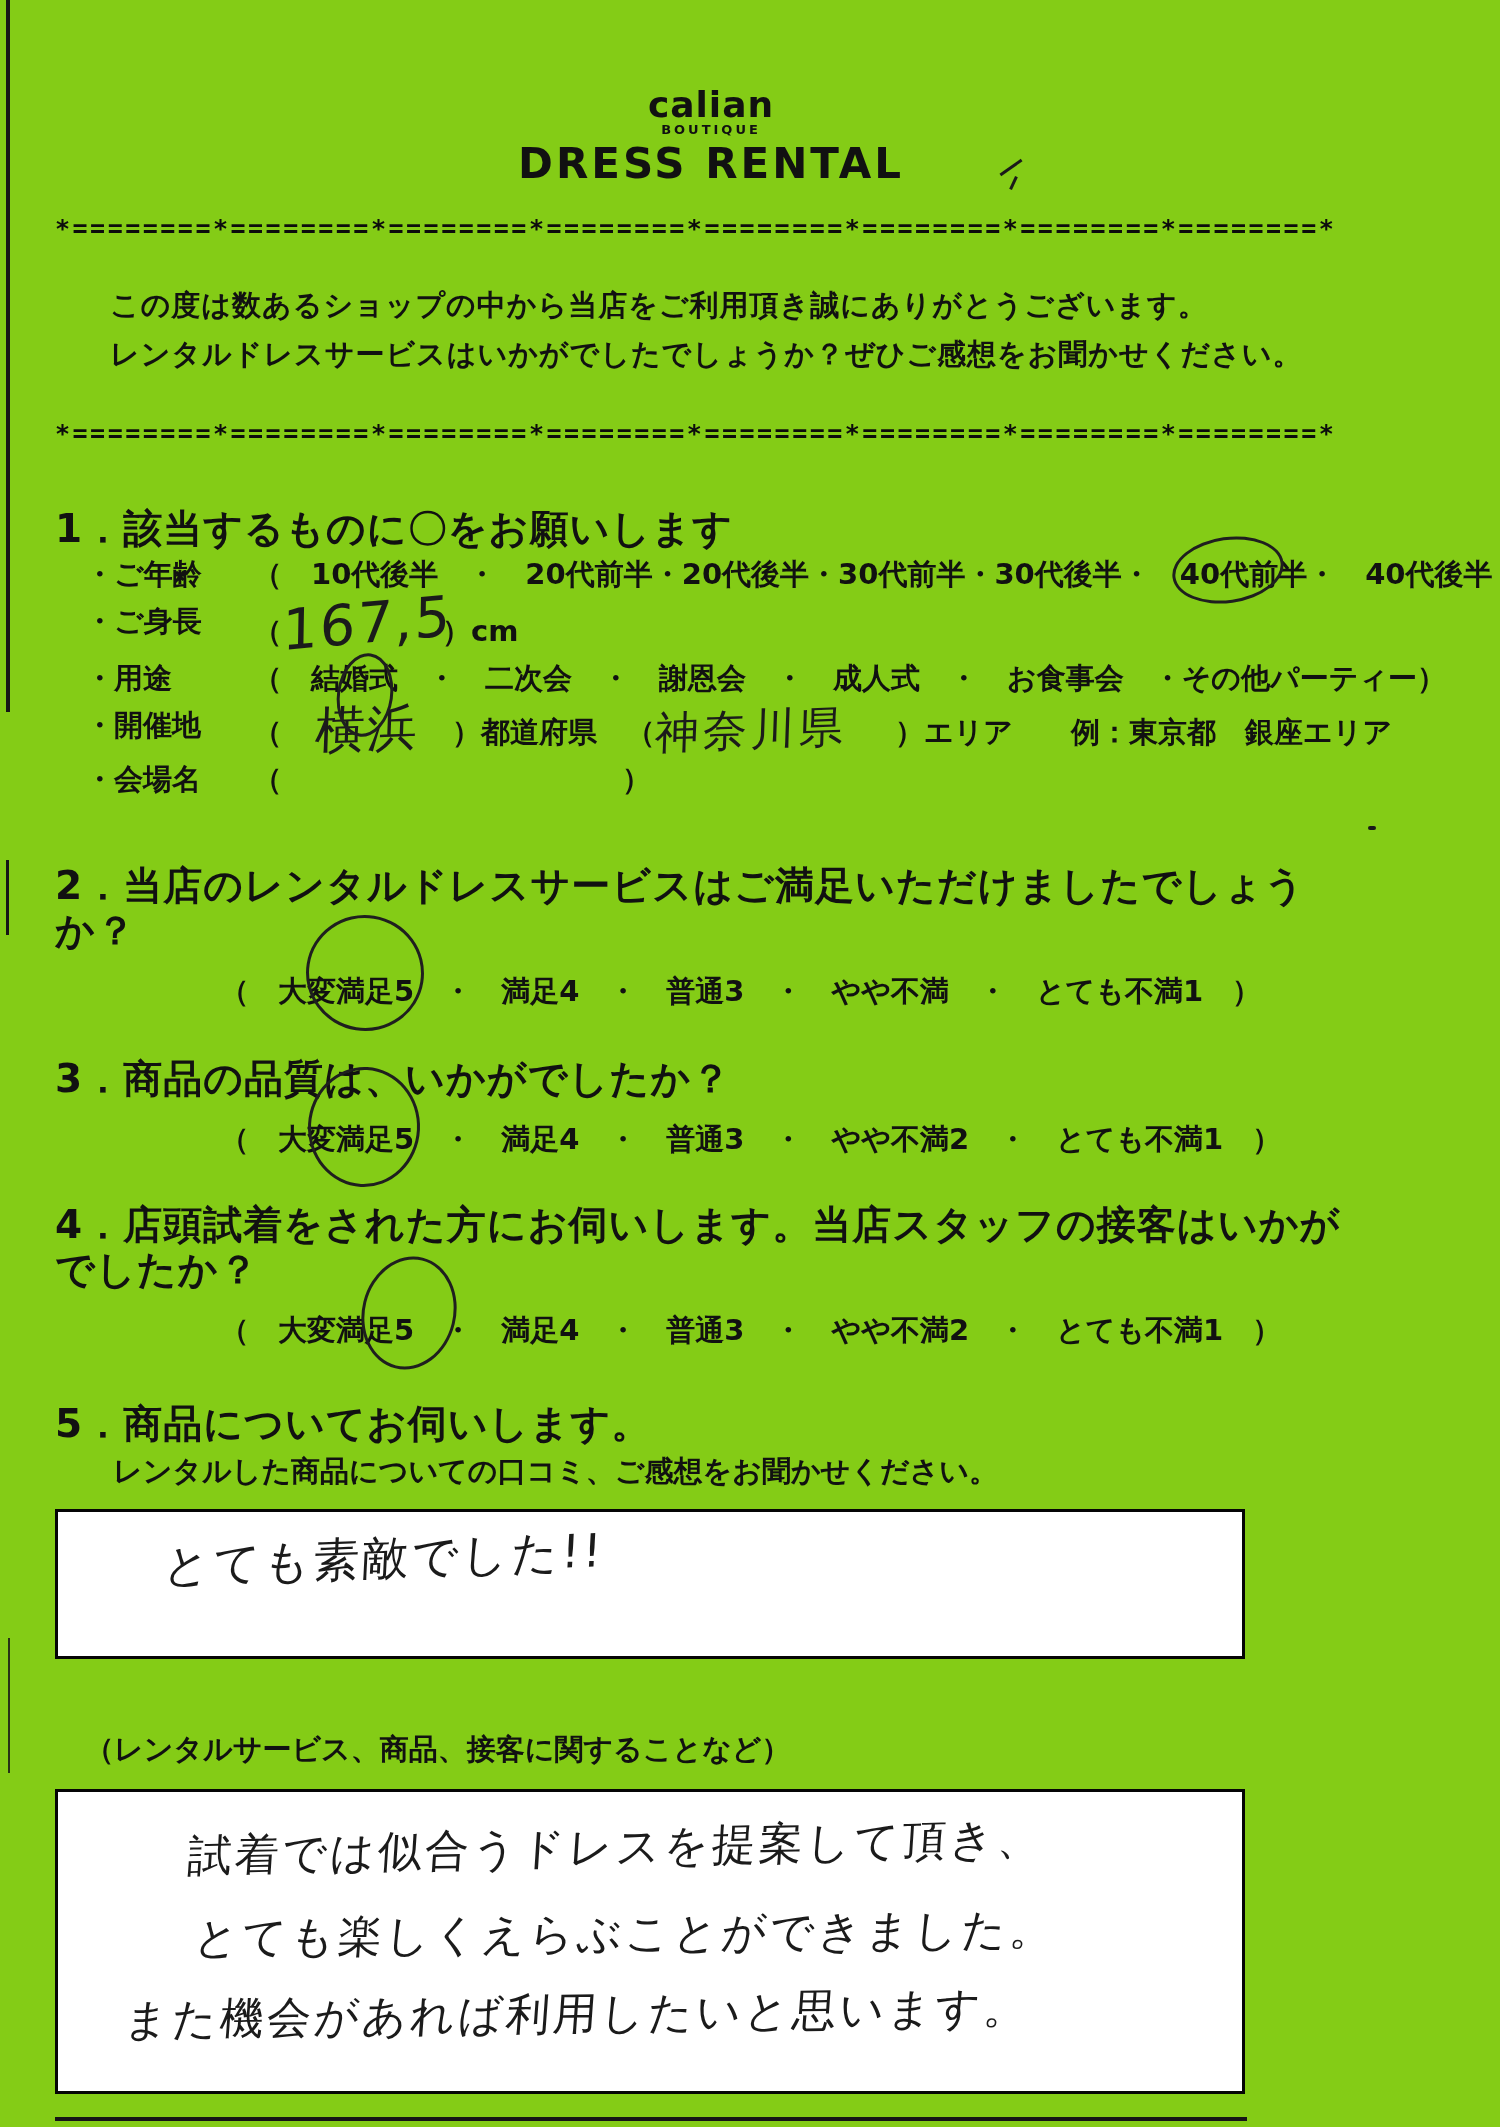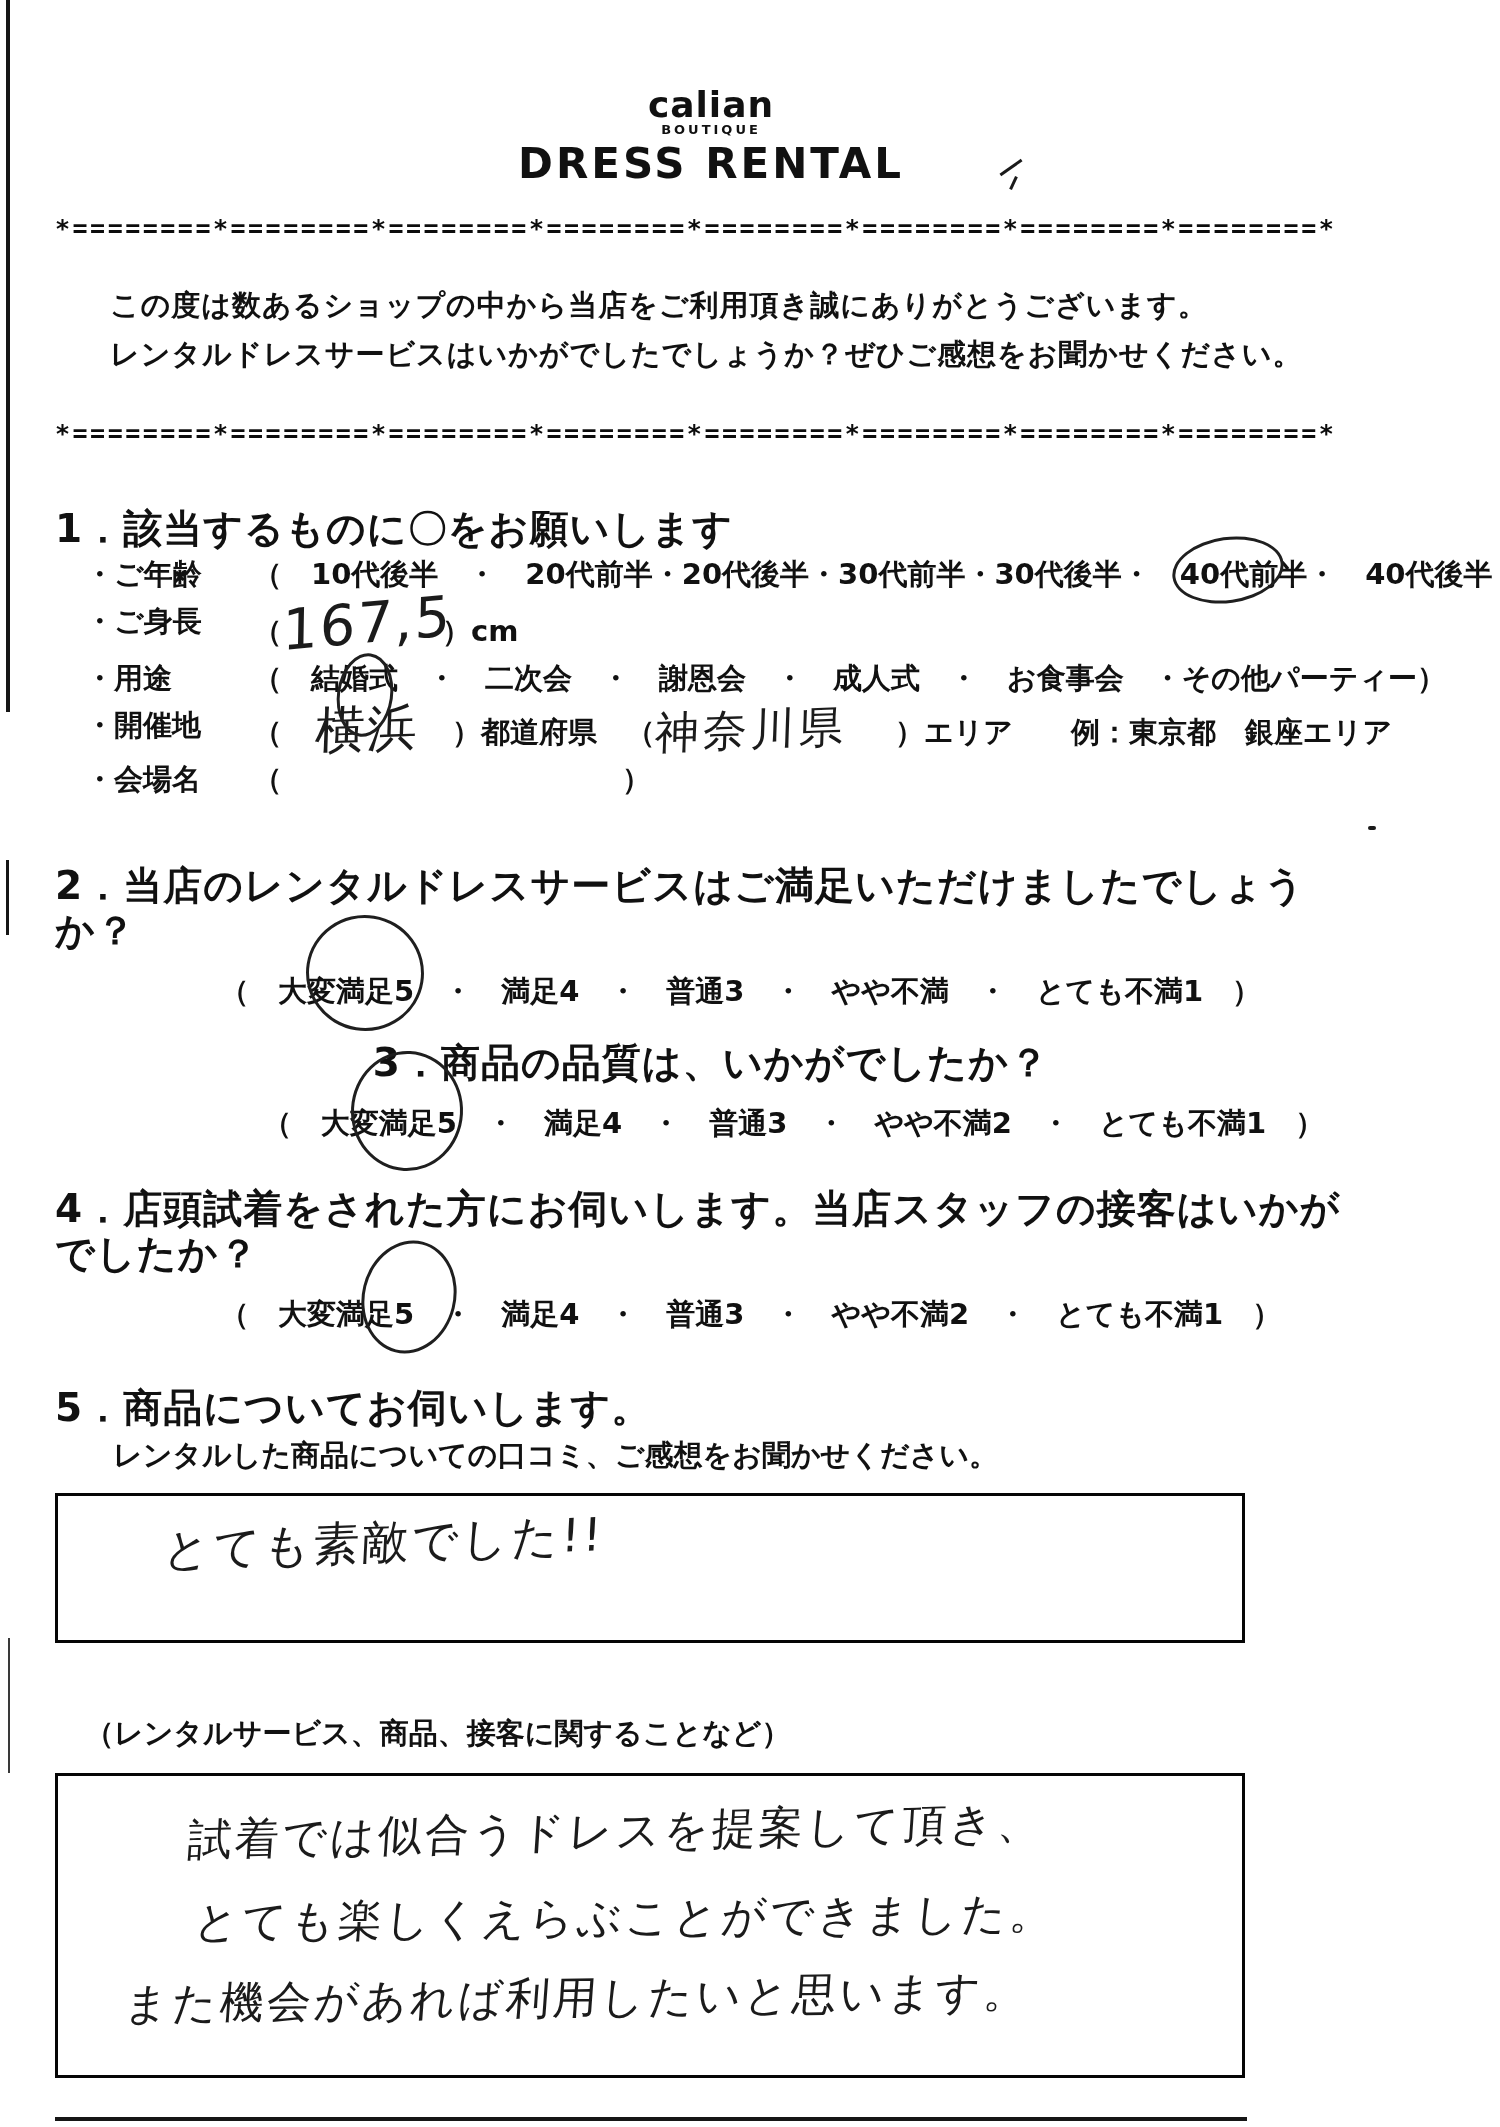--- a/index.html
+++ b/index.html
@@ -1,20 +1,20 @@
 <!DOCTYPE html>
 <html><head>
 <meta charset="utf-8">
 <style>
   * { margin:0; padding:0; box-sizing:border-box; }
   html,body { background:#e8e8e8; }
   .page {
     position:relative;
     width:1500px; height:2127px;
-    background:#ffffff;
+    background:#84cc16;
     color:#111;
     font-family:"DejaVu Sans","Liberation Sans",sans-serif;
     overflow:hidden;
   }
   .content { position:relative; margin-left:55px; width:1312px; }
 
   
   .edge-line { position:absolute; background:#161616; }
 
   
@@ -52,21 +52,21 @@
   .hand {
     font-weight:normal; color:#1b1b1b; display:inline-block;
     letter-spacing:2px; z-index:2; position:relative;
   }
   .hand-height { font-size:56px; width:160px; transform:rotate(-5deg) skewX(-6deg); top:2px; }
   .hand-city   { font-size:50px; width:170px; transform:rotate(-2deg) skewX(-4deg); top:4px; text-align:center; }
   .hand-pref   { font-size:44px; width:240px; transform:rotate(-2deg) skewX(-4deg); top:2px; letter-spacing:4px; }
   .venue-gap { display:inline-block; width:340px; }
 
   .q2-block { margin-top:60px; }
-  .q3-block { margin-top:26px;text-align:center; }
+  .q3-block { margin-top:42px; }
   .q4-block { margin-top:40px; }
   .q5-block { margin-top:48px; }
   .q5-sub { margin-top:1px; padding-left:58px; font-size:29px; font-weight:bold; line-height:48px; }
   .comment-box {
     border:3px solid #050505; width:1190px; background:#fff; position:relative;
   }
   .box-q5 { margin-top:14px; height:150px; }
   .hand-comment-q5 {
     position:absolute; top:16px; left:105px; font-size:46px;
     transform:rotate(-2deg) skewX(-5deg); letter-spacing:3px; color:#1b1b1b;

